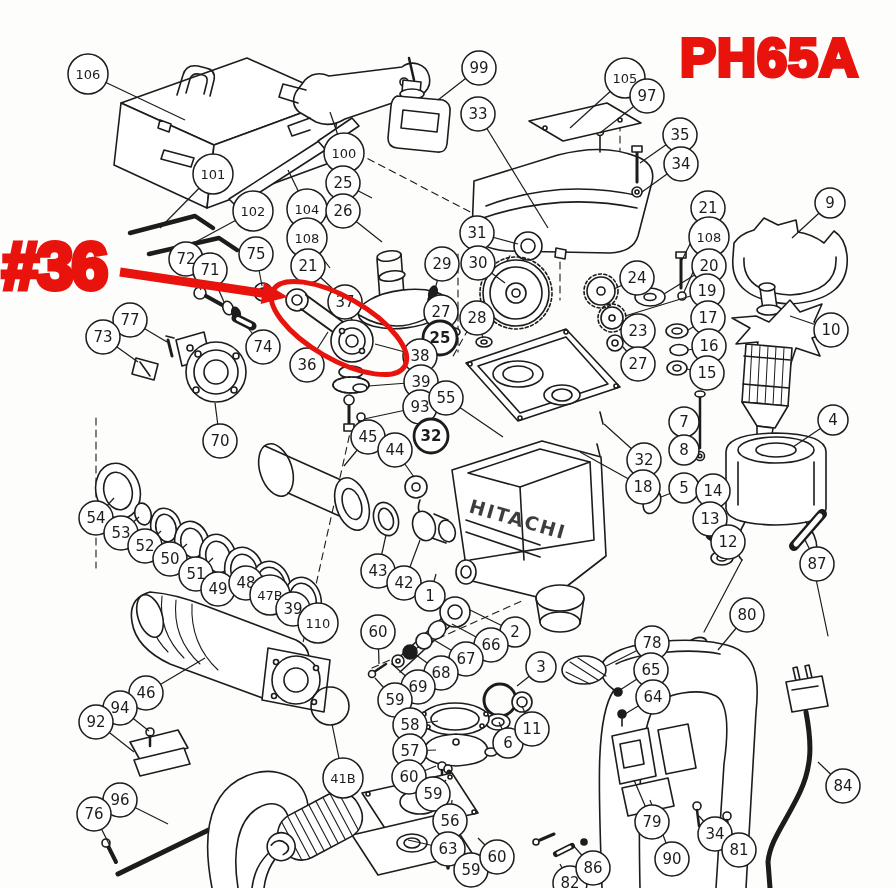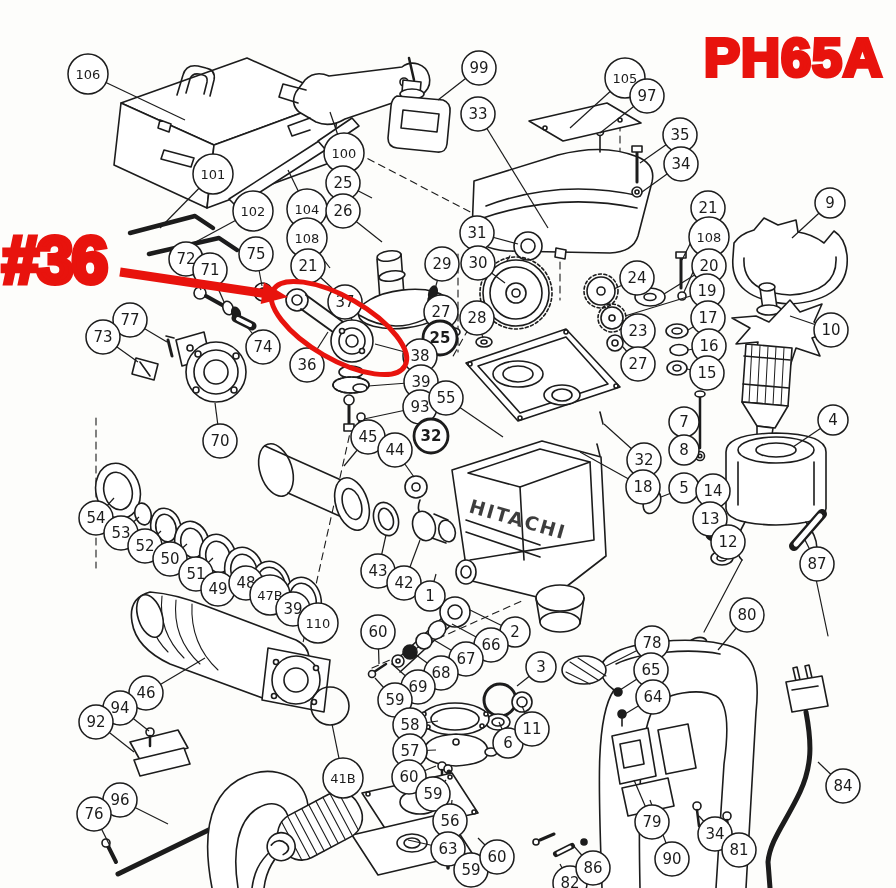--- a/index.html
+++ b/index.html
@@ -2,27 +2,27 @@
 <html><head>
 <meta charset="utf-8">
 <style>
   html,body{margin:0;padding:0;background:#ffffff;}
   .stage{
     position:relative;width:896px;height:888px;background:#fdfdfb;
     overflow:hidden;font-family:"DejaVu Sans",sans-serif;
   }
   .stage svg{position:absolute;left:0;top:0;}
   .model-code{
-    position:absolute;left:704px;top:26px;
+    position:absolute;left:680px;top:26px;
     font-family:"Liberation Sans","DejaVu Sans",sans-serif;
     font-size:54px;font-weight:bold;letter-spacing:1px;
     -webkit-text-stroke:4px currentColor;
   }
   .highlight-callout{
-    position:absolute;left:2px;top:222px;
+    position:absolute;left:2px;top:228px;
     font-family:"Liberation Sans","DejaVu Sans",sans-serif;
     font-size:66px;font-weight:bold;letter-spacing:-2px;
     -webkit-text-stroke:5px currentColor;
   }
 </style>
 </head>
 <body>
 
 <div class="stage">
 

